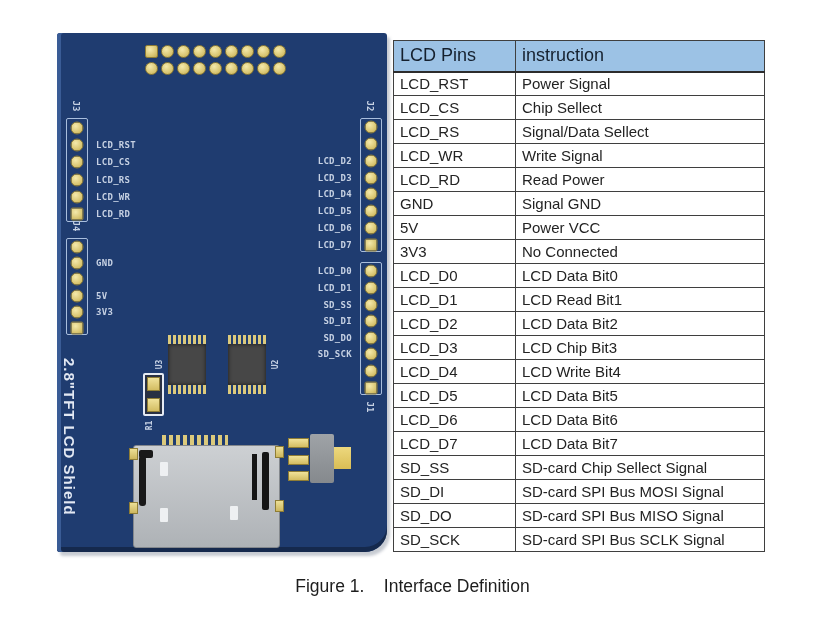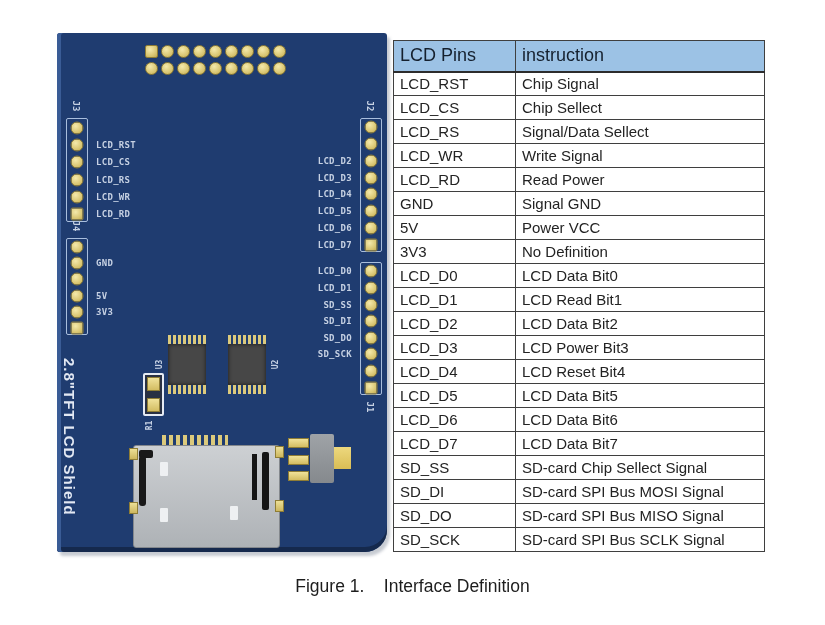--- a/index.html
+++ b/index.html
@@ -221,21 +221,21 @@
     </colgroup>
   <thead>
       <tr>
         <th>LCD Pins</th>
         <th>instruction</th>
       </tr>
     </thead>
   <tbody>
       <tr>
         <td>LCD_RST</td>
-        <td>Chip Signal</td>
+        <td>Power Signal</td>
       </tr>
       <tr>
         <td>LCD_CS</td>
         <td>Chip Sellect</td>
       </tr>
       <tr>
         <td>LCD_RS</td>
         <td>Signal/Data Sellect</td>
       </tr>
       <tr>
@@ -249,41 +249,41 @@
       <tr>
         <td>GND</td>
         <td>Signal GND</td>
       </tr>
       <tr>
         <td>5V</td>
         <td>Power VCC</td>
       </tr>
       <tr>
         <td>3V3</td>
-        <td>No Definition</td>
+        <td>No Connected</td>
       </tr>
       <tr>
         <td>LCD_D0</td>
         <td>LCD Data Bit0</td>
       </tr>
       <tr>
         <td>LCD_D1</td>
         <td>LCD Read Bit1</td>
       </tr>
       <tr>
         <td>LCD_D2</td>
         <td>LCD Data Bit2</td>
       </tr>
       <tr>
         <td>LCD_D3</td>
-        <td>LCD Power Bit3</td>
+        <td>LCD Chip Bit3</td>
       </tr>
       <tr>
         <td>LCD_D4</td>
-        <td>LCD Reset Bit4</td>
+        <td>LCD Write Bit4</td>
       </tr>
       <tr>
         <td>LCD_D5</td>
         <td>LCD Data Bit5</td>
       </tr>
       <tr>
         <td>LCD_D6</td>
         <td>LCD Data Bit6</td>
       </tr>
       <tr>

